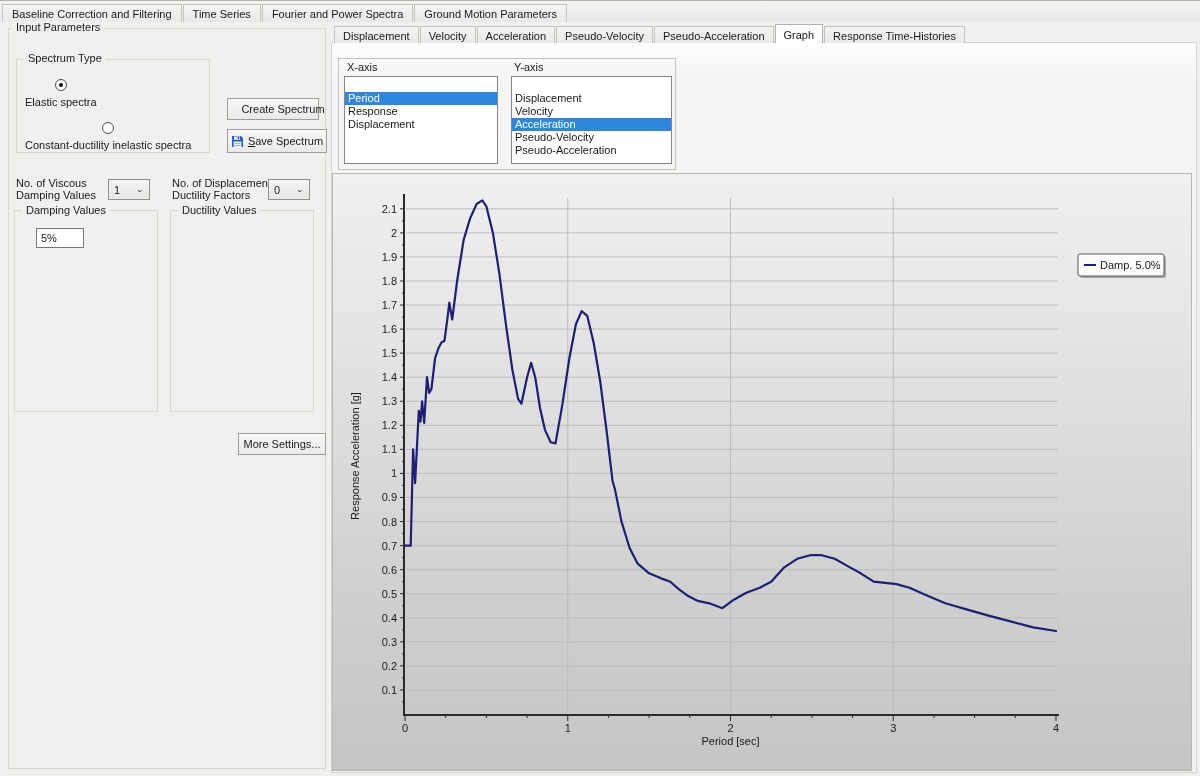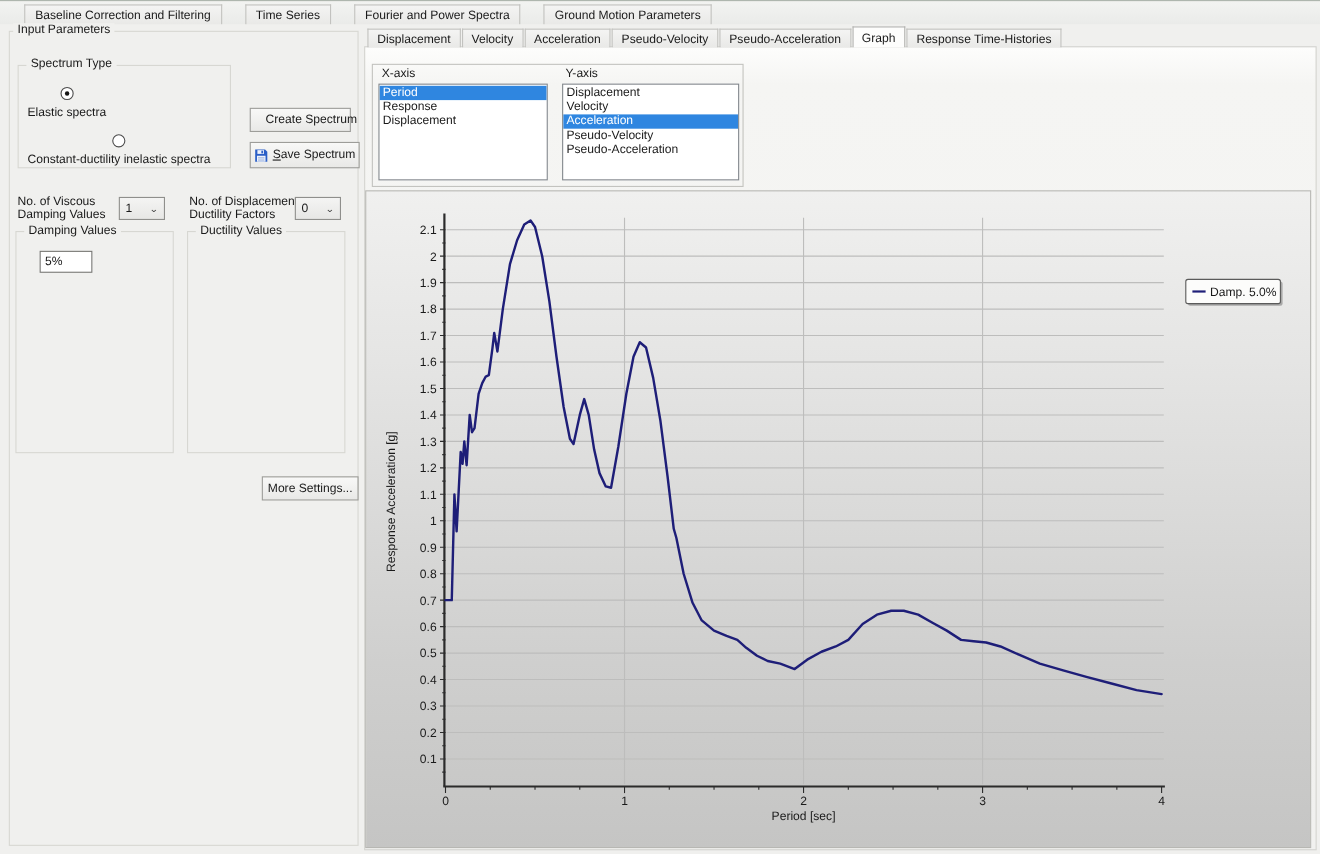--- a/index.html
+++ b/index.html
@@ -14,21 +14,21 @@
   
   .main-tabbar {
     position:absolute; left:0; top:1px; width:1200px; height:20px;
     display:flex; align-items:flex-end; padding-left:2px;
     background:linear-gradient(#f2f3f1,#eaebe9);
   }
   .main-tab {
     padding:3px 9px; margin-right:1px; white-space:nowrap;
     border:1px solid #c2c2bf; border-bottom:none;
     background:linear-gradient(#f4f4f3,#e9e9e7);
-    height:18px; line-height:12px;margin-left:20px;
+    height:18px; line-height:12px;
   }
   .main-tab.active {
     background:#fdfdfc; border-color:#b2b2af; height:20px; padding-top:4px;
     position:relative; z-index:3;
   }
 
   
   .group-box { position:absolute; border:1px solid #d7d7d2; }
   .group-caption { position:absolute; background:#f0f0ee; padding:0 4px; white-space:nowrap; z-index:2; }
 
@@ -65,21 +65,21 @@
     padding:3px 8px; margin-right:1px; white-space:nowrap;
     border:1px solid #c2c2bf; border-bottom:none;
     background:linear-gradient(#f4f4f3,#eageae7);
     background:linear-gradient(#f4f4f3,#e9e9e7);
     height:17px; line-height:12px;
   }
   .sub-tab.active { background:#fdfdfc; border-color:#b2b2af; height:19px; padding-top:4px; }
 
   .axis-panel { position:absolute; left:338px; top:57px; width:338px; height:112px; border:1px solid #c3c3bf; background:transparent; }
   .axis-label { position:absolute; white-space:nowrap; }
-  .listbox { position:absolute; background:#fff; border:1px solid #82878c; overflow:hidden; padding-top:1px; }
+  .listbox { position:absolute; background:#fff; border:1px solid #82878c; overflow:hidden; padding-top:15px; }
   .lb-item { height:13px; line-height:13px; padding:0 3px; white-space:nowrap; }
   .lb-item.selected { background:#2f86e0; color:#fff; }
 
   .graph-panel {
     position:absolute; left:332px; top:172px; width:860px; height:598px;
     border:1px solid #b7b7b3;
     background:linear-gradient(180deg,#f0f0ef 0%,#e4e4e3 28%,#cfcfce 72%,#c5c5c4 100%);
   }
   .graph-panel svg { display:block; }
 

